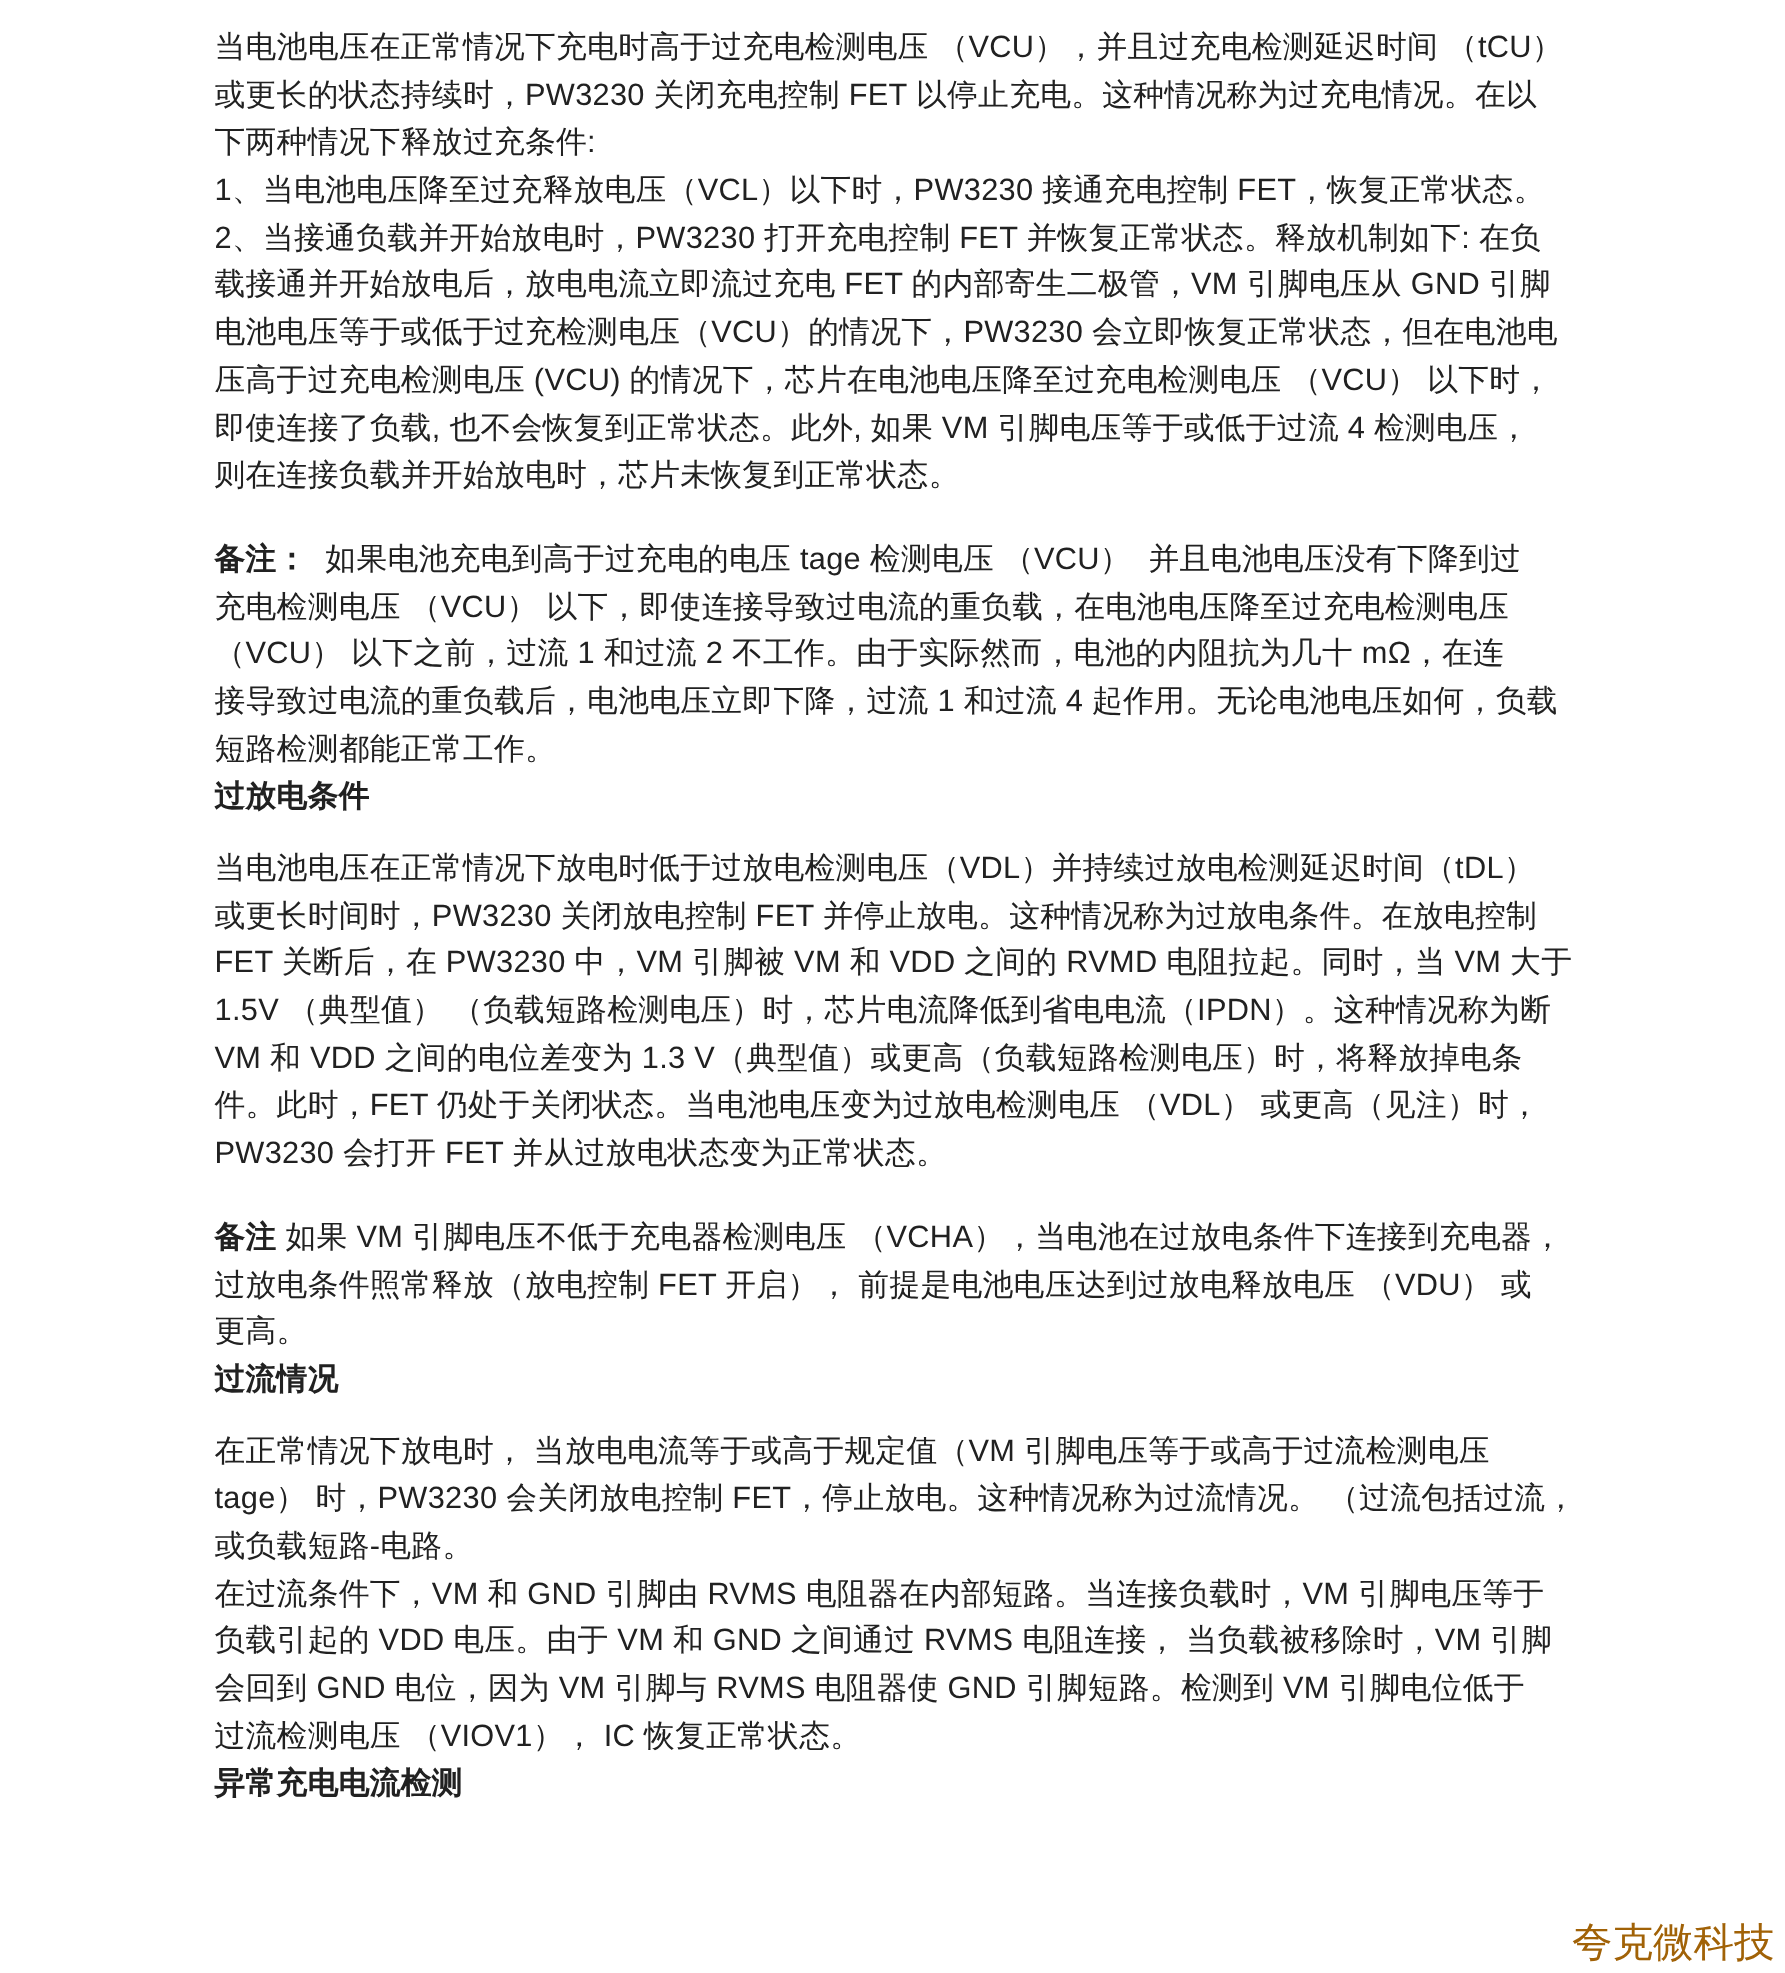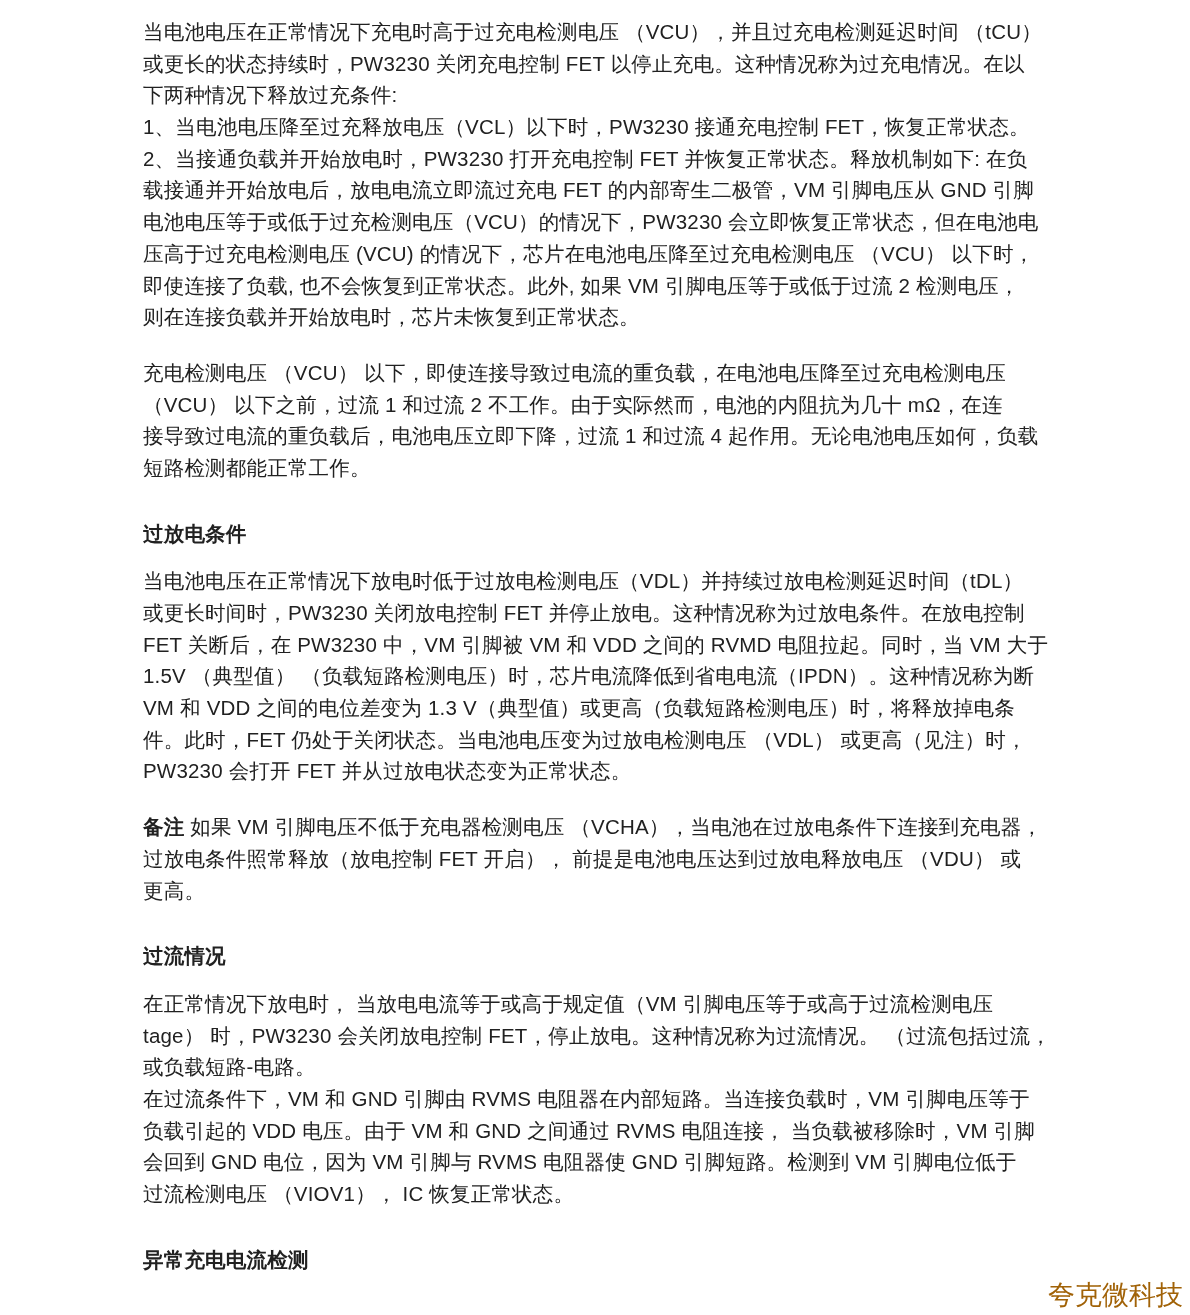--- a/index.html
+++ b/index.html
@@ -14,21 +14,20 @@
     position: absolute;
     left: 143px; top: 0;
     width: 910px;
     font-size: 20.5px;
     letter-spacing: 0.2px;
   }
   .block { margin: 0; }
   .paragraph { margin-top: 24px; }
   .doc > .block:first-child { margin-top: 16px; }
   .heading {
-    margin-top: 34px;
     height: 31.7px; line-height: 31.7px;
     font-weight: bold;
     white-space: pre;
   }
   .heading + .paragraph { margin-top: 16px; }
   .line {
     height: 31.7px; line-height: 31.7px;
     white-space: pre;
   }
   .note-lead { font-weight: bold; }
@@ -46,24 +45,25 @@
 <main class="doc" style="color: rgb(33, 33, 33);">
     <div class="block paragraph">
       <div class="line">当电池电压在正常情况下充电时高于过充电检测电压 （VCU），并且过充电检测延迟时间 （tCU）</div>
       <div class="line">或更长的状态持续时，PW3230 关闭充电控制 FET 以停止充电。这种情况称为过充电情况。在以</div>
       <div class="line">下两种情况下释放过充条件:</div>
       <div class="line">1、当电池电压降至过充释放电压（VCL）以下时，PW3230 接通充电控制 FET，恢复正常状态。</div>
       <div class="line">2、当接通负载并开始放电时，PW3230 打开充电控制 FET 并恢复正常状态。释放机制如下: 在负</div>
       <div class="line">载接通并开始放电后，放电电流立即流过充电 FET 的内部寄生二极管，VM 引脚电压从 GND 引脚</div>
       <div class="line">电池电压等于或低于过充检测电压（VCU）的情况下，PW3230 会立即恢复正常状态，但在电池电</div>
       <div class="line">压高于过充电检测电压 (VCU) 的情况下，芯片在电池电压降至过充电检测电压 （VCU） 以下时，</div>
-      <div class="line">即使连接了负载, 也不会恢复到正常状态。此外, 如果 VM 引脚电压等于或低于过流 2 检测电压，</div>
+      <div class="line">即使连接了负载, 也不会恢复到正常状态。此外, 如果 VM 引脚电压等于或低于过流 4 检测电压，</div>
       <div class="line">则在连接负载并开始放电时，芯片未恢复到正常状态。</div>
     </div>
     <div class="block paragraph">
+      <div class="line"><span class="note-lead">备注：</span><span>  如果电池充电到高于过充电的电压 tage 检测电压 （VCU）  并且电池电压没有下降到过</span></div>
       <div class="line">充电检测电压 （VCU） 以下，即使连接导致过电流的重负载，在电池电压降至过充电检测电压</div>
       <div class="line">（VCU） 以下之前，过流 1 和过流 2 不工作。由于实际然而，电池的内阻抗为几十 mΩ，在连</div>
       <div class="line">接导致过电流的重负载后，电池电压立即下降，过流 1 和过流 4 起作用。无论电池电压如何，负载</div>
       <div class="line">短路检测都能正常工作。</div>
     </div>
     <div class="block heading">过放电条件</div>
     <div class="block paragraph">
       <div class="line">当电池电压在正常情况下放电时低于过放电检测电压（VDL）并持续过放电检测延迟时间（tDL）</div>
       <div class="line">或更长时间时，PW3230 关闭放电控制 FET 并停止放电。这种情况称为过放电条件。在放电控制</div>
       <div class="line">FET 关断后，在 PW3230 中，VM 引脚被 VM 和 VDD 之间的 RVMD 电阻拉起。同时，当 VM 大于</div>

